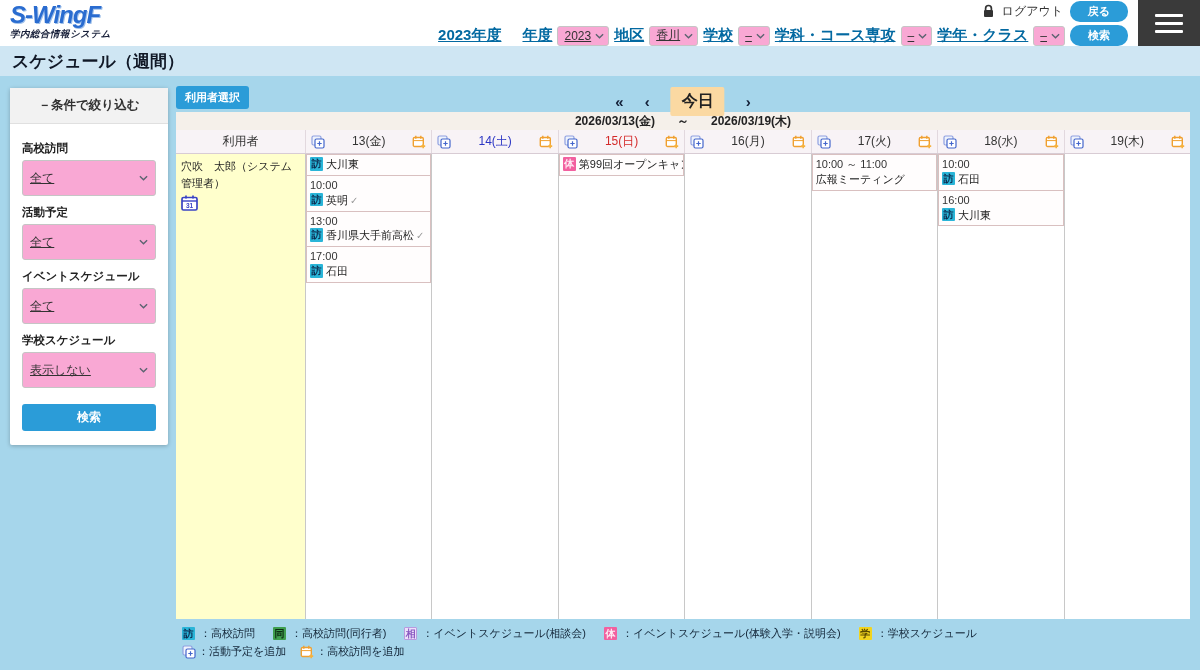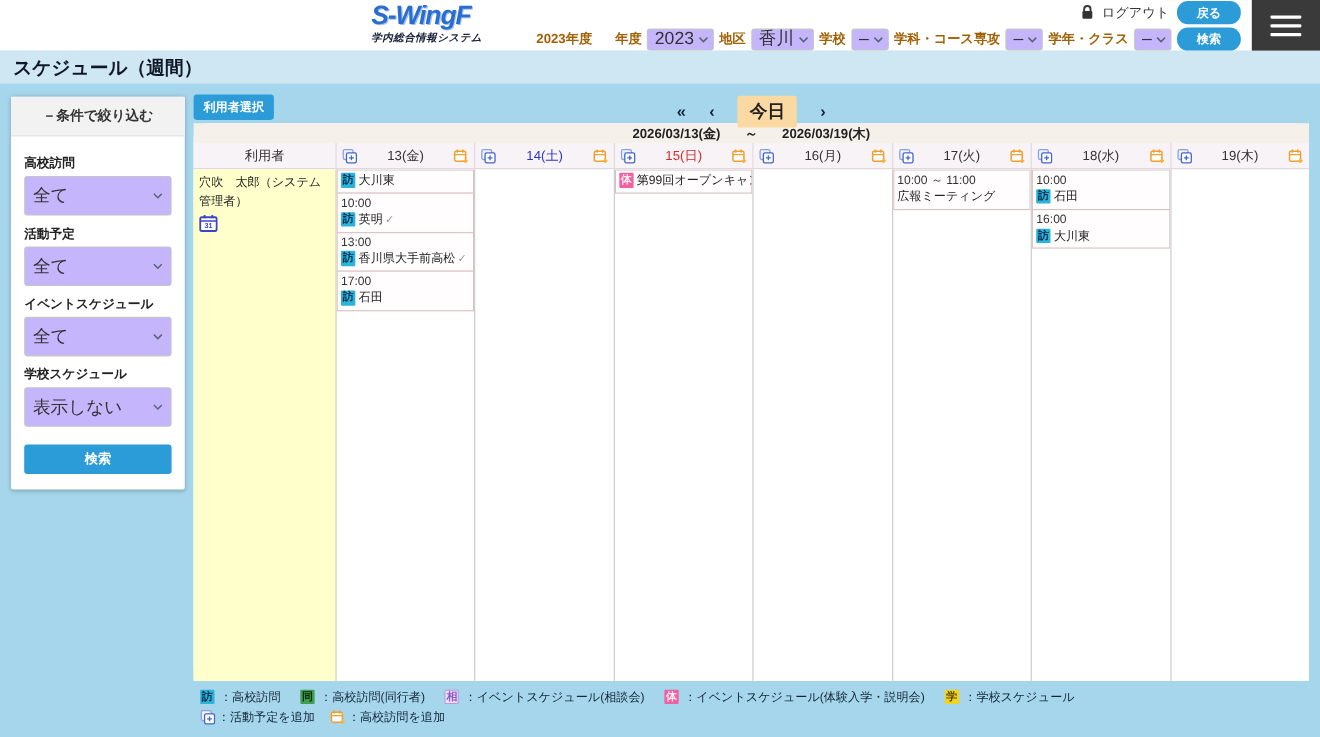--- a/index.html
+++ b/index.html
@@ -1,38 +1,38 @@
 <!DOCTYPE html>
 <html><head>
 <meta charset="utf-8">
 <style>
   * { margin:0; padding:0; box-sizing:border-box; }
   html,body { width:1200px; height:670px; overflow:hidden; }
   body { font-family:"Liberation Sans","DejaVu Sans",sans-serif; background:#a6d6eb; }
   #app { position:relative; width:1200px; height:670px; background:#a6d6eb; }
 
   
-  #topbar { position:relative; height:46px; background:#fff; display:flex; justify-content:flex-end; }
+  #topbar { position:relative; height:46px; background:#fff; display:flex; justify-content:space-between; }
   .logo { margin:3px 0 0 10px; cursor:pointer; width:150px; }
   .logo-main { font-size:24px; font-weight:900; font-style:italic; color:#2a6cd0; letter-spacing:-1px;
                text-shadow:1px 1px 0 #9fc0ea; line-height:1; }
   .logo-sub { font-size:9.5px; font-weight:bold; font-style:italic; color:#18203a; margin-top:1px; letter-spacing:0.5px; }
   .topbar-right { margin-right:72px; display:flex; flex-direction:column; align-items:flex-end; justify-content:center; gap:3px; padding-top:1px; }
   .tb-row { display:flex; align-items:center; }
   .tb-row1 { gap:7px; }
   .tb-row2 { gap:5px; }
   .logout { font-size:12px; color:#333; cursor:pointer; }
   .btn { background:#2b9cd8; color:#fff; border:none; border-radius:3px; font-weight:bold; cursor:pointer;
          font-family:inherit; }
   .btn-sm { font-size:11px; padding:3px 13px; width:58px; padding:3px 0; text-align:center;border-radius:10px; }
   .btn-xs { font-size:11px; padding:4px 9px; }
-  .red-label { color:#a16207; font-weight:bold; font-size:12px; white-space:nowrap; }
+  .red-label { color:#0369a1; font-weight:bold; font-size:15px; white-space:nowrap;text-decoration:underline; }
   .fy { margin-right:16px; }
-  .select { display:inline-flex; align-items:center; justify-content:space-between; background:#c4b5fd;
-            border:1px solid #c5c5c5; border-radius:3px; font-size:16px; color:#333; cursor:pointer; }
+  .select { display:inline-flex; align-items:center; justify-content:space-between; background:#f9a8d4;
+            border:1px solid #c5c5c5; border-radius:3px; font-size:12px; color:#333; cursor:pointer;text-decoration:underline; }
   .select-sm { height:20px; padding:0 4px 0 6px; gap:4px; min-width:30px; }
   .select-lg { height:36px; padding:0 7px; width:100%; }
   .chev { flex:0 0 auto; }
   .hamburger { position:absolute; right:0; top:0; width:62px; height:46px; background:#3a3a3a; display:flex;
                flex-direction:column; align-items:center; justify-content:center; gap:5px; cursor:pointer; }
   .hbar { display:block; width:28px; height:3px; background:#fff; border-radius:1px; }
 
   
   .title-bar { height:30px; background:#cfe6f3; display:flex; align-items:center; padding-left:12px;
                font-size:17px; font-weight:bold; color:#101826; }

